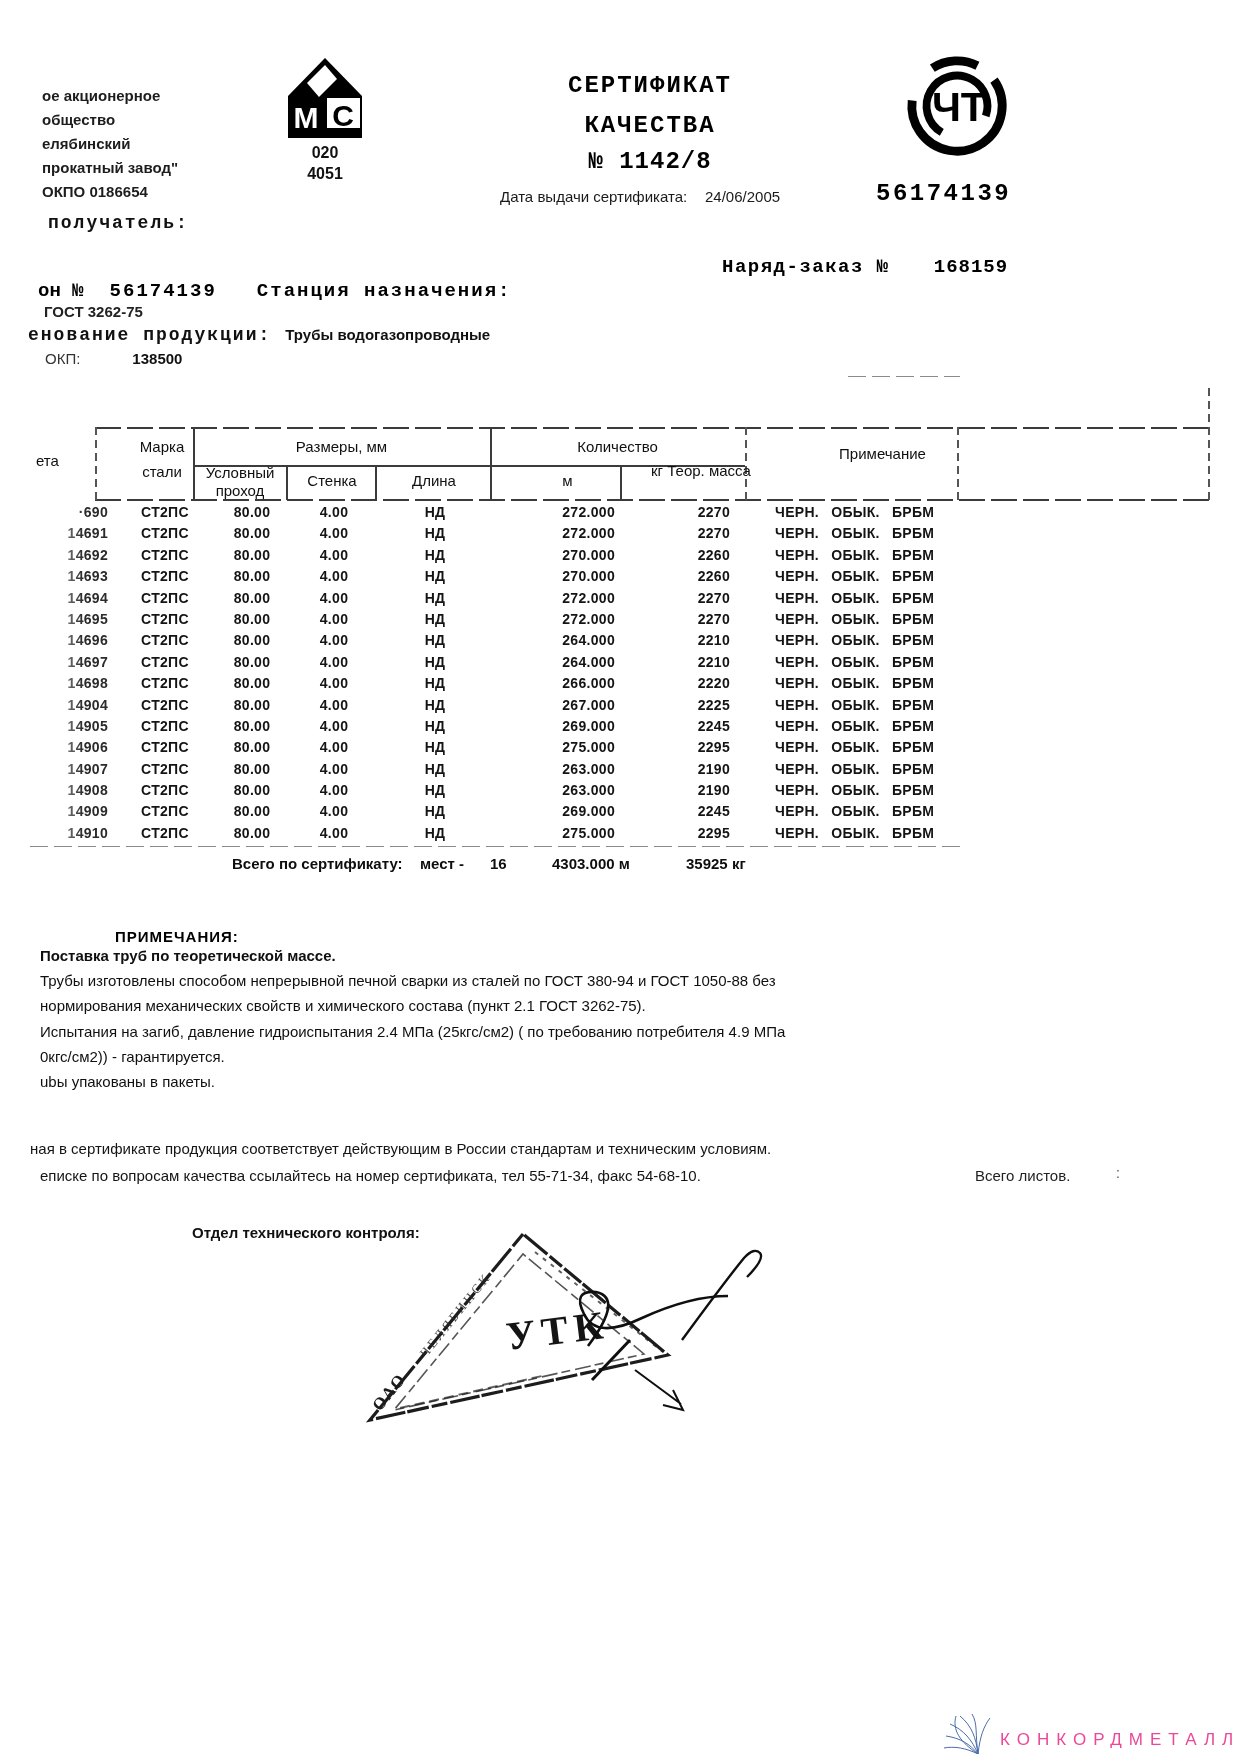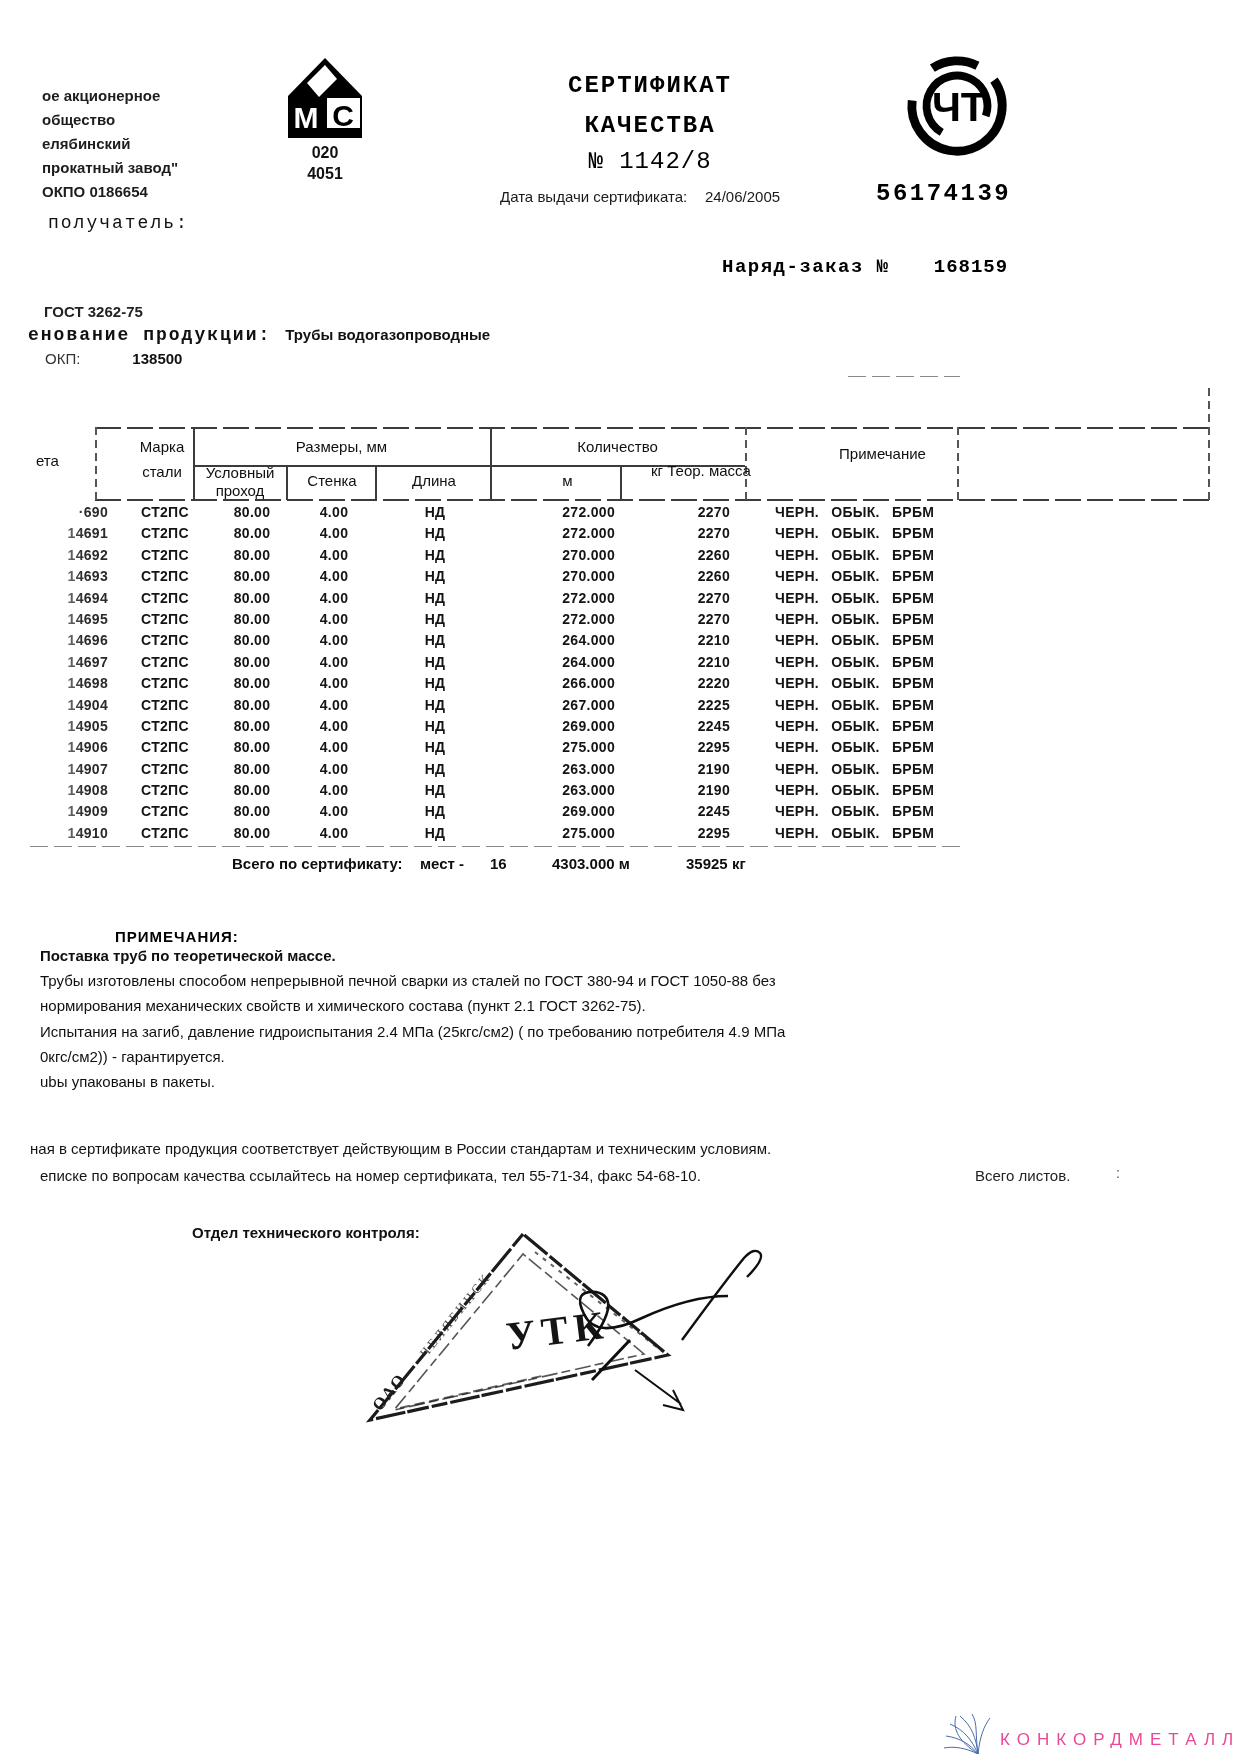--- a/index.html
+++ b/index.html
@@ -6,25 +6,25 @@
   #page{position:relative;width:1240px;height:1754px;background:#ffffff;overflow:hidden;
         font-family:"Liberation Sans", sans-serif;color:#161616;}
   .abs{position:absolute;}
   .b{font-weight:700;}
   
   .company{left:42px;top:84px;font-size:15px;font-weight:700;line-height:24px;color:#1d1d1d;}
   .mslogo-wrap{left:287px;top:58px;width:76px;text-align:center;}
   .ms-num{font-size:16px;font-weight:700;line-height:21px;color:#111;}
   .title-block{left:500px;top:66px;width:300px;text-align:center;}
   .title-line{font-family:"Liberation Mono", monospace;font-weight:700;font-size:24px;letter-spacing:2px;line-height:40px;color:#000;}
-  .title-num{font-family:"Liberation Mono", monospace;font-weight:400;font-size:24px;letter-spacing:1px;margin-top:2px;color:#000;}
+  .title-num{font-family:"Liberation Mono", monospace;font-weight:700;font-size:24px;letter-spacing:1px;margin-top:2px;color:#000;}
   .date-line{left:500px;top:188px;font-size:15px;color:#1a1a1a;}
   .date-val{position:absolute;left:205px;top:0;font-weight:400;white-space:nowrap;}
   .cert-big{left:876px;top:180px;font-family:"Liberation Mono", monospace;font-weight:700;font-size:24px;letter-spacing:2.5px;color:#000;}
-  .consignee{left:48px;top:213px;font-family:"Liberation Mono", monospace;font-weight:400;font-size:18px;letter-spacing:2px;color:#111;}
+  .consignee{left:48px;top:213px;font-family:"Liberation Mono", monospace;font-weight:700;font-size:18px;letter-spacing:2px;color:#111;}
   .order{left:722px;top:256px;font-family:"Liberation Mono", monospace;font-weight:700;font-size:19px;letter-spacing:1.5px;color:#000;}
   .order .val{margin-left:44px;letter-spacing:1px;}
   .wagon{left:38px;top:280px;font-family:"Liberation Mono", monospace;font-weight:700;font-size:19px;color:#000;white-space:nowrap;}
   .wagon .num{margin-left:26px;letter-spacing:2px;}
   .wagon .station{margin-left:40px;letter-spacing:2px;}
   .gost{left:44px;top:303px;font-size:15px;font-weight:700;color:#222;}
   .product{left:28px;top:325px;font-family:"Liberation Mono", monospace;font-weight:700;font-size:18px;letter-spacing:2px;color:#111;white-space:nowrap;}
   .product .pv{font-family:"Liberation Sans", sans-serif;font-size:15px;letter-spacing:0;margin-left:14px;font-weight:700;}
   .okp{left:45px;top:350px;font-size:15px;color:#333;}
   .okp .ov{margin-left:52px;font-weight:700;color:#111;}
@@ -101,20 +101,23 @@
     <text x="57" y="70" text-anchor="middle" font-family="Liberation Sans, sans-serif" font-size="42" font-weight="bold" fill="#000">ЧТ</text>
   </svg>
   <div class="abs cert-big">56174139</div>
 
   <div class="abs consignee">получатель:</div>
 
   <div class="abs order">
     <span>Наряд-заказ №</span><span class="val">168159</span>
   </div>
 
+  <div class="abs wagon">
+    <span>он №</span><span class="num">56174139</span><span class="station">Станция назначения:</span>
+  </div>
 
   <div class="abs gost">ГОСТ 3262-75</div>
 
   <div class="abs product">
     <span>енование продукции:</span><span class="pv">Трубы водогазопроводные</span>
   </div>
 
   <div class="abs okp">
     <span>ОКП:</span><span class="ov">138500</span>
   </div>

